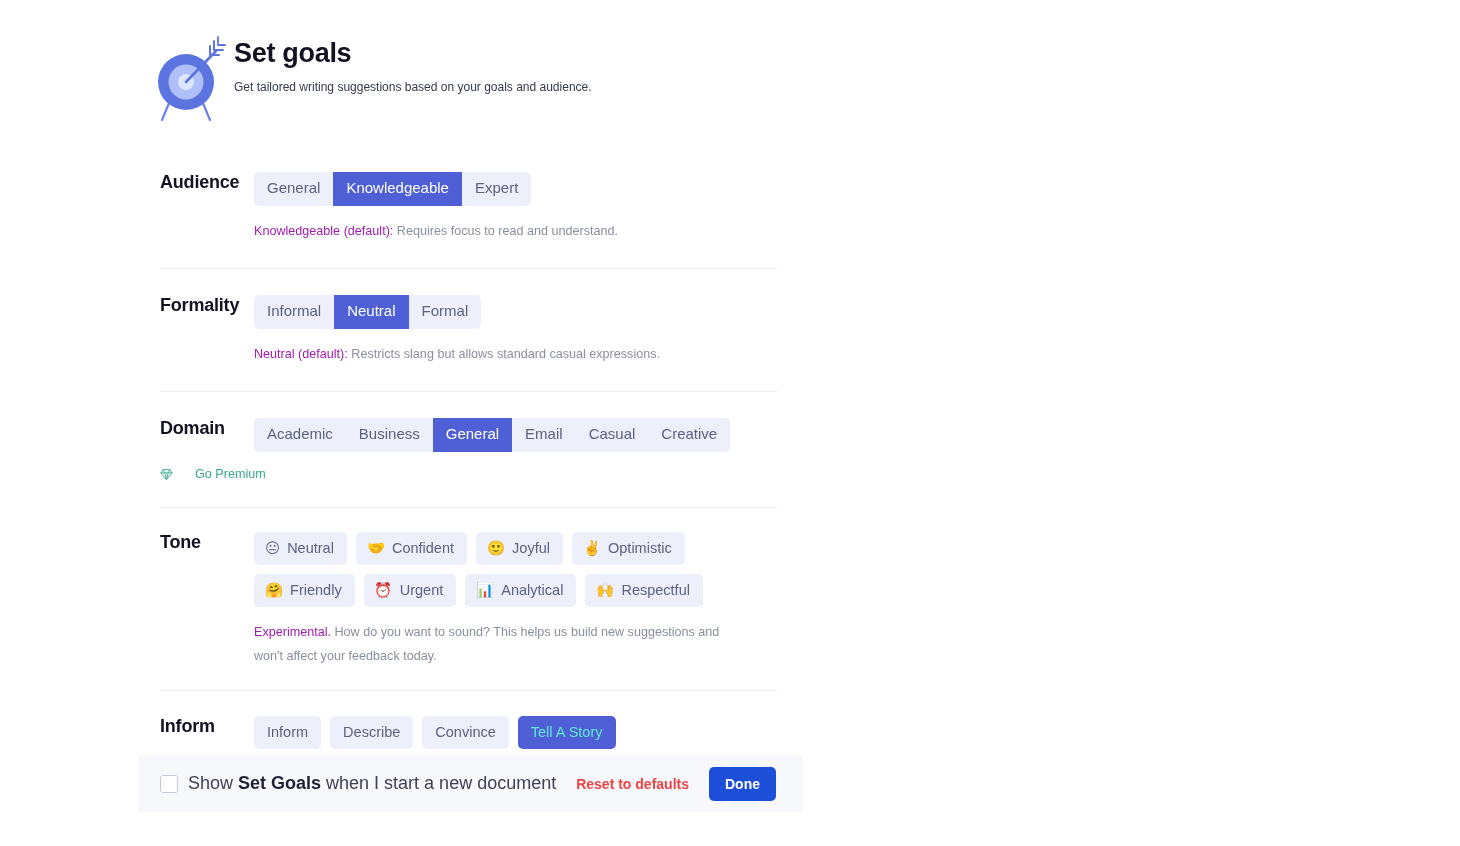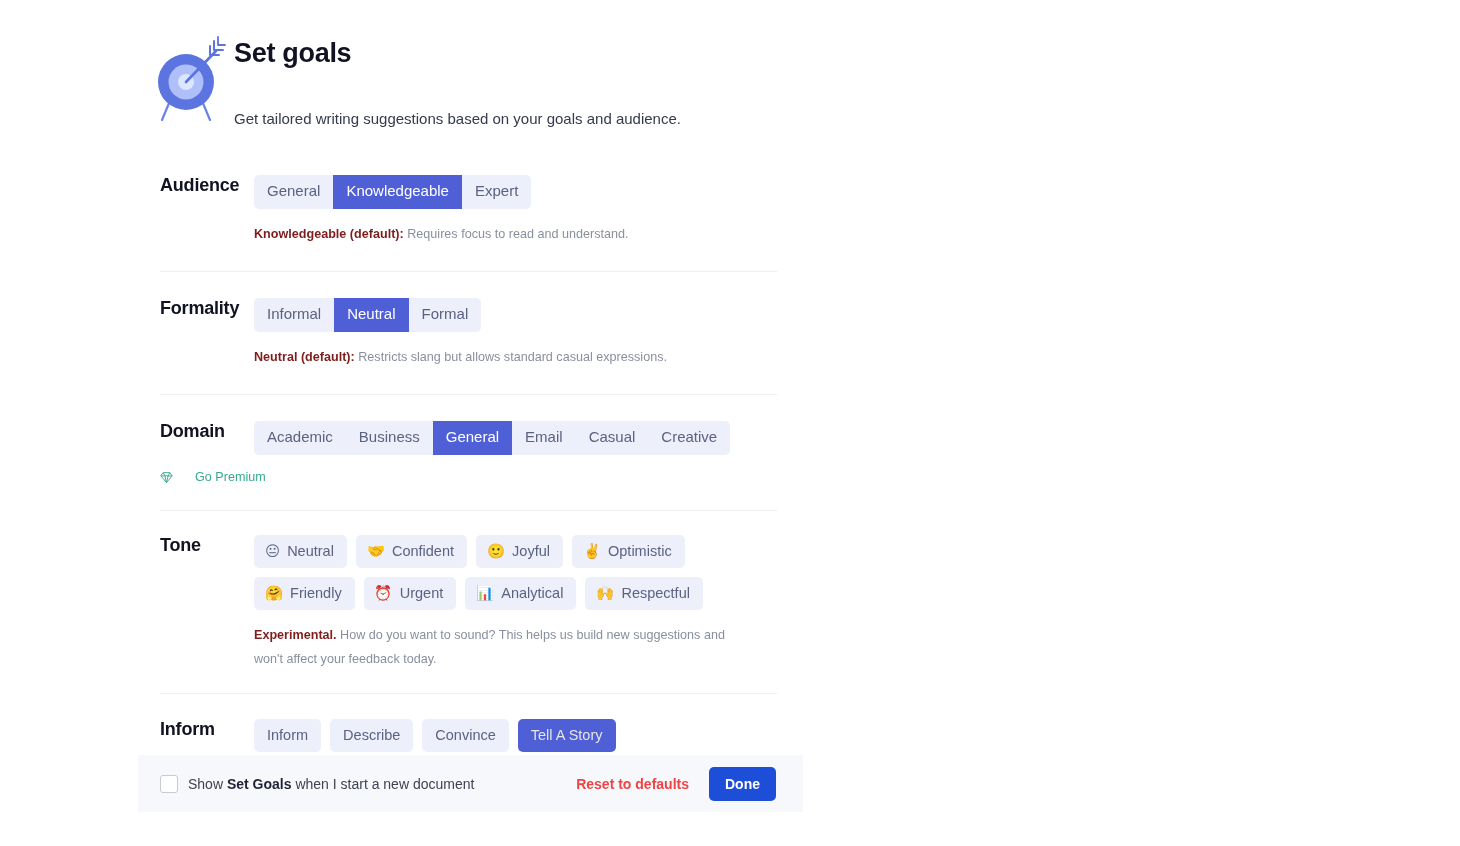--- a/index.html
+++ b/index.html
@@ -41,23 +41,23 @@
   }
   .page-title {
     font-size: 27px;
     font-weight: bold;
     letter-spacing: -0.3px;
     color: #111322;
     margin: 0;
     line-height: 1.15;
   }
   .page-subtitle {
-    font-size: 15px;
+    font-size: 12px;
     color: #353a4d;
-    margin: 39px 0 0 0;
+    margin: 10px 0 0 0;
     line-height: 1.4;
   }
 
   
   .section {
     display: flex;
     align-items: flex-start;
     padding: 0;
     position: relative;
   }
@@ -117,41 +117,41 @@
     padding: 7px 13px 8px 11px;
     font-size: 14.5px;
     color: #5b6282;
     cursor: pointer;
     white-space: nowrap;
     line-height: 1.25;
     user-select: none;
   }
   .chip.selected {
     background: #4f5fd6;
-    color: #e5e5e5;
+    color: #5eead4;
   }
   .chip .emoji {
     font-size: 14.5px;
     line-height: 1;
   }
   .chip-plain {
     padding: 7px 13px 8px 13px;
   }
 
   
   .help {
     font-size: 12.6px;
     color: #8a8f9e;
     line-height: 1.85;
     margin-top: 14px;
     max-width: 485px;
   }
   .help b {
-    color: #7f1d1d;
-    font-weight: bold;
+    color: #a21caf;
+    font-weight: normal;
   }
   .help-row {
     display: flex;
     align-items: flex-start;
     margin-top: 14px;
   }
   .premium-link {
     display: inline-flex;
     align-items: center;
     gap: 22px;
@@ -188,21 +188,21 @@
     width: 16px;
     height: 16px;
     border: 1px solid #c8cbd6;
     border-radius: 3px;
     background: #ffffff;
     margin-right: 10px;
     cursor: pointer;
     flex: none;
   }
   .footer-label {
-    font-size: 14px;
+    font-size: 18px;
     color: #3f4252;
     white-space: nowrap;
   }
   .footer-label b { font-weight: bold; color: #1f2235; }
   .footer-spacer { flex: 1; }
   .reset-link {
     font-size: 14px;
     font-weight: bold;
     color: #ef4444;
     cursor: pointer;

